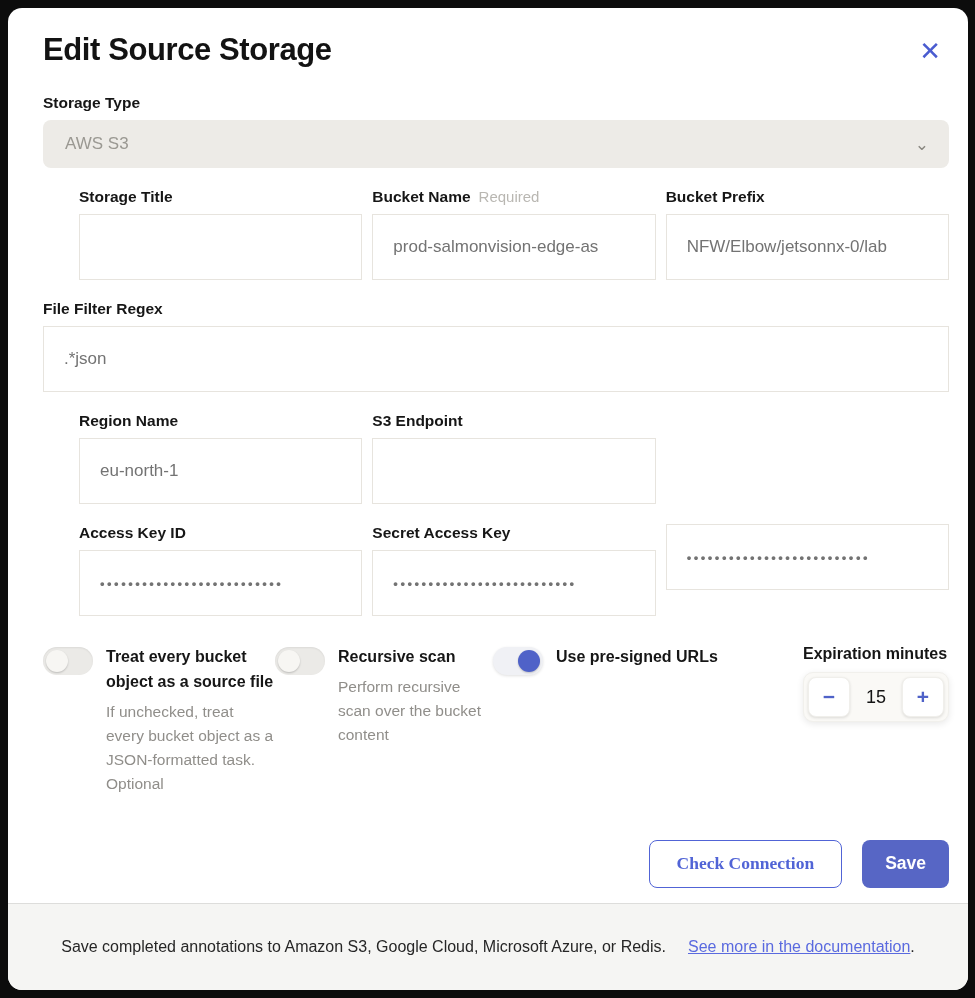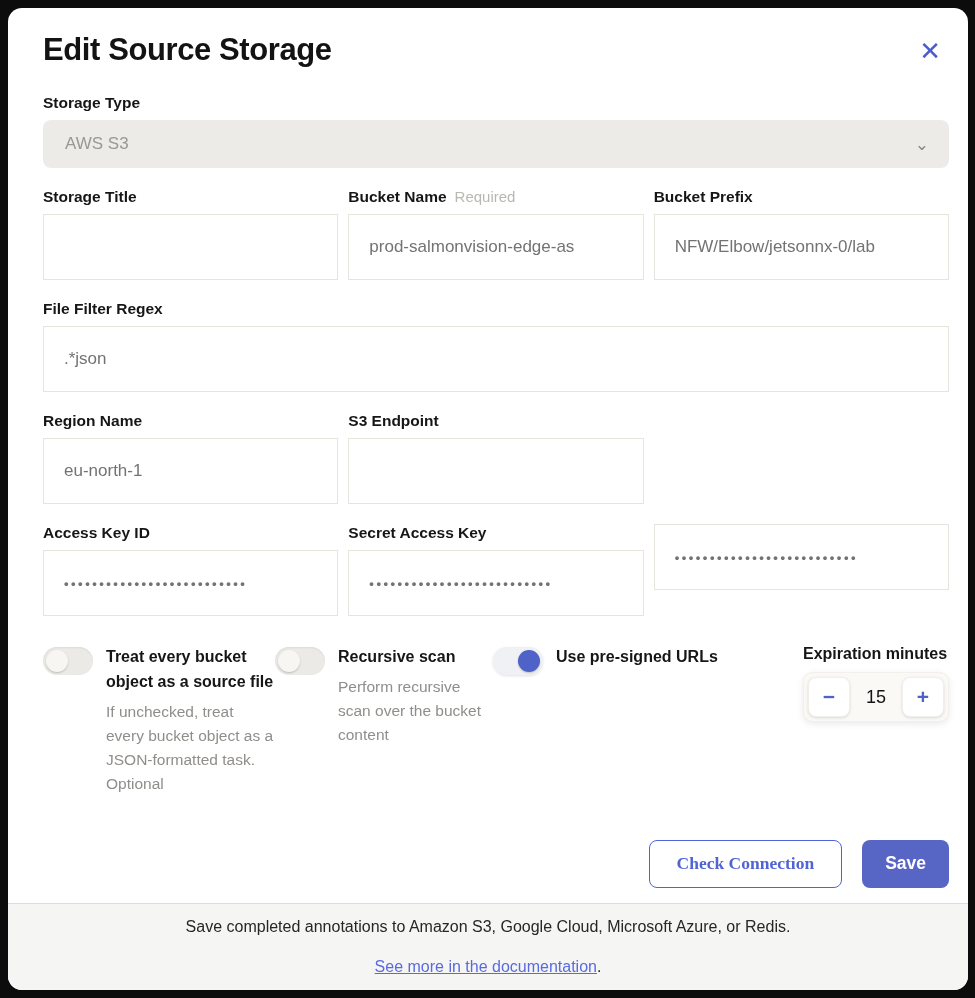--- a/index.html
+++ b/index.html
@@ -33,21 +33,21 @@
 
   .select {
     height:48px; background:#edebe7; border-radius:8px;
     display:flex; align-items:center; padding:0 22px;
     color:#9a9892; font-size:17px; position:relative;
     cursor:default;
   }
   .chevron { position:absolute; right:20px; color:#8a8881; font-size:17px; line-height:1; }
 
   .section { margin-bottom:20px; }
-  .grid3 { display:grid; grid-template-columns:1fr 1fr 1fr; column-gap:10px; }
+  .grid3 { display:grid; grid-template-columns:1fr 1fr 1fr; column-gap:10px;margin-left:36px; }
 
   input.text {
     height:66px; border:1px solid #e7e4de; border-radius:0;
     padding:0 20px; font-size:17px; color:#737373; width:100%;
     font-family:inherit; background:#fff; outline:none;
   }
   input.masked { letter-spacing:2.5px; font-size:13px; font-weight:700; padding-right:4px; }
 
   .toggles-row { display:flex; margin-top:29px; }
   .toggle-item { display:flex; gap:13px; align-items:flex-start; }
@@ -92,21 +92,21 @@
     display:flex; align-items:center; cursor:pointer; font-family:Liberation Serif, serif;
   }
   .btn-primary {
     height:48px; padding:0 23px; background:#5766c5; border-radius:8px;
     color:#ffffff; font-size:17.5px; font-weight:700; border:none;
     display:flex; align-items:center; cursor:pointer; font-family:inherit;
   }
 
   .modal-footer {
     height:87px; background:#f5f5f3; border-top:1px solid #dddddb;
-    display:flex; flex-direction:column; align-items:center; justify-content:center;
+    display:flex; flex-direction:row; align-items:center; justify-content:center;
     gap:22px; flex-shrink:0;
   }
   .footer-text { font-size:16px; color:#262626; }
   .footer-link-line { font-size:16px; color:#262626; }
   .footer-link { color:#5a6adf; text-decoration:underline; cursor:pointer; }
 </style>
 </head>
 <body>
 
 <div class="screen">

